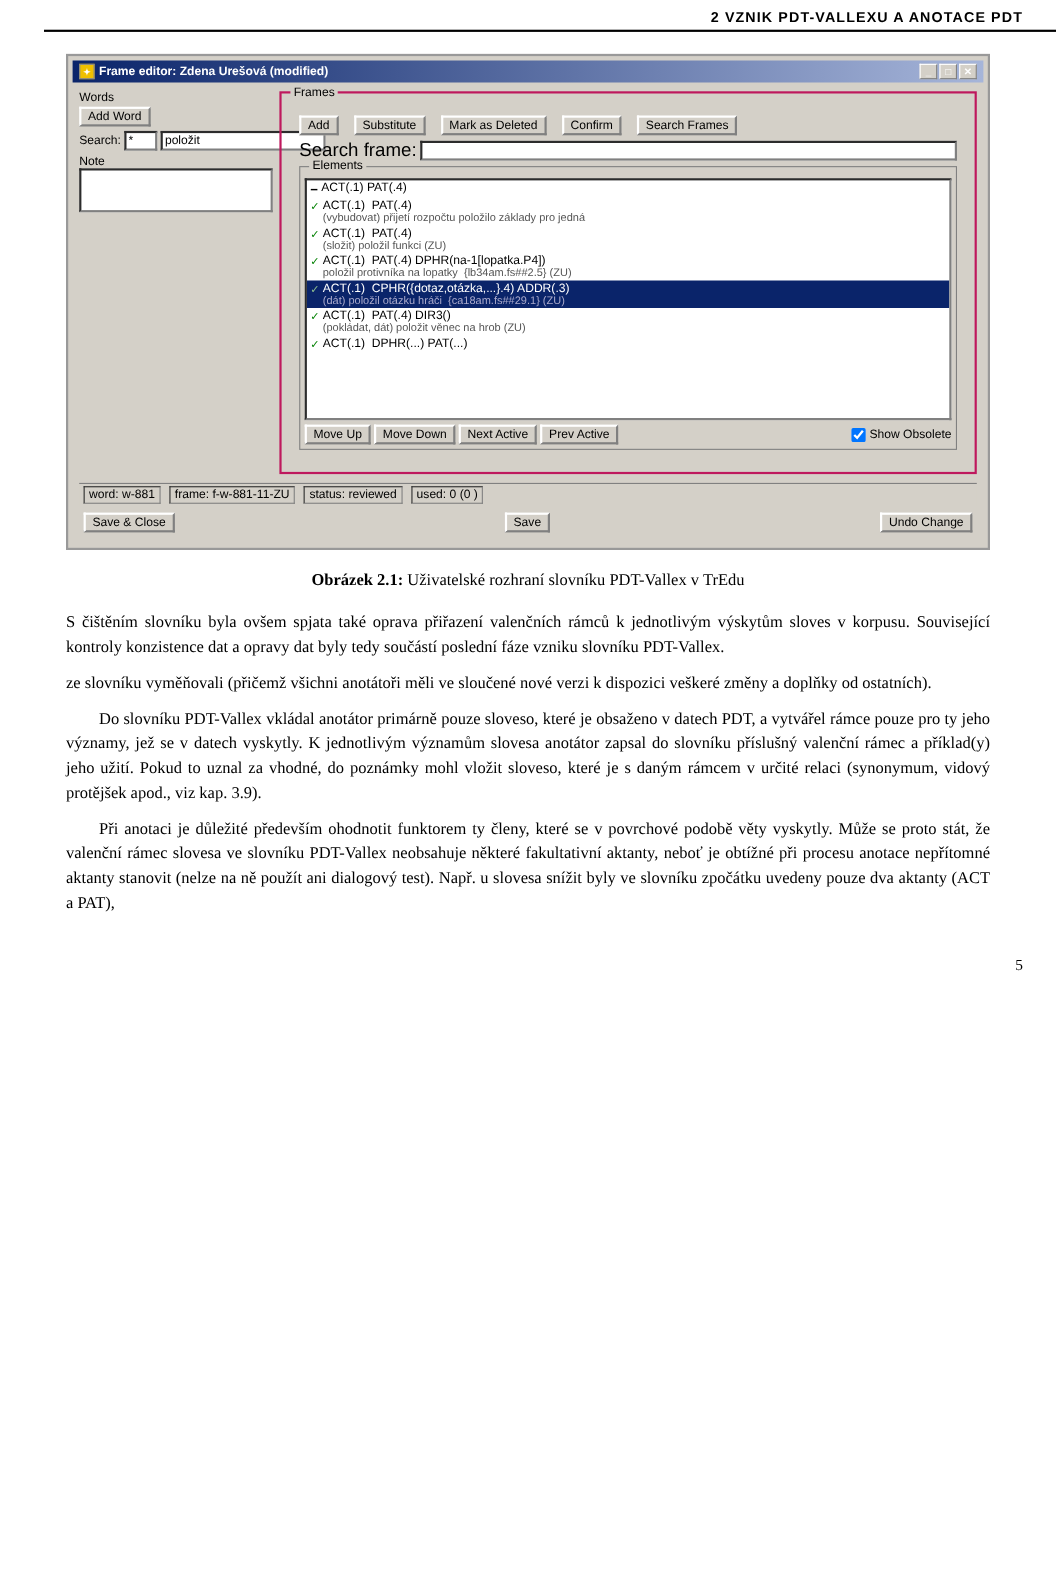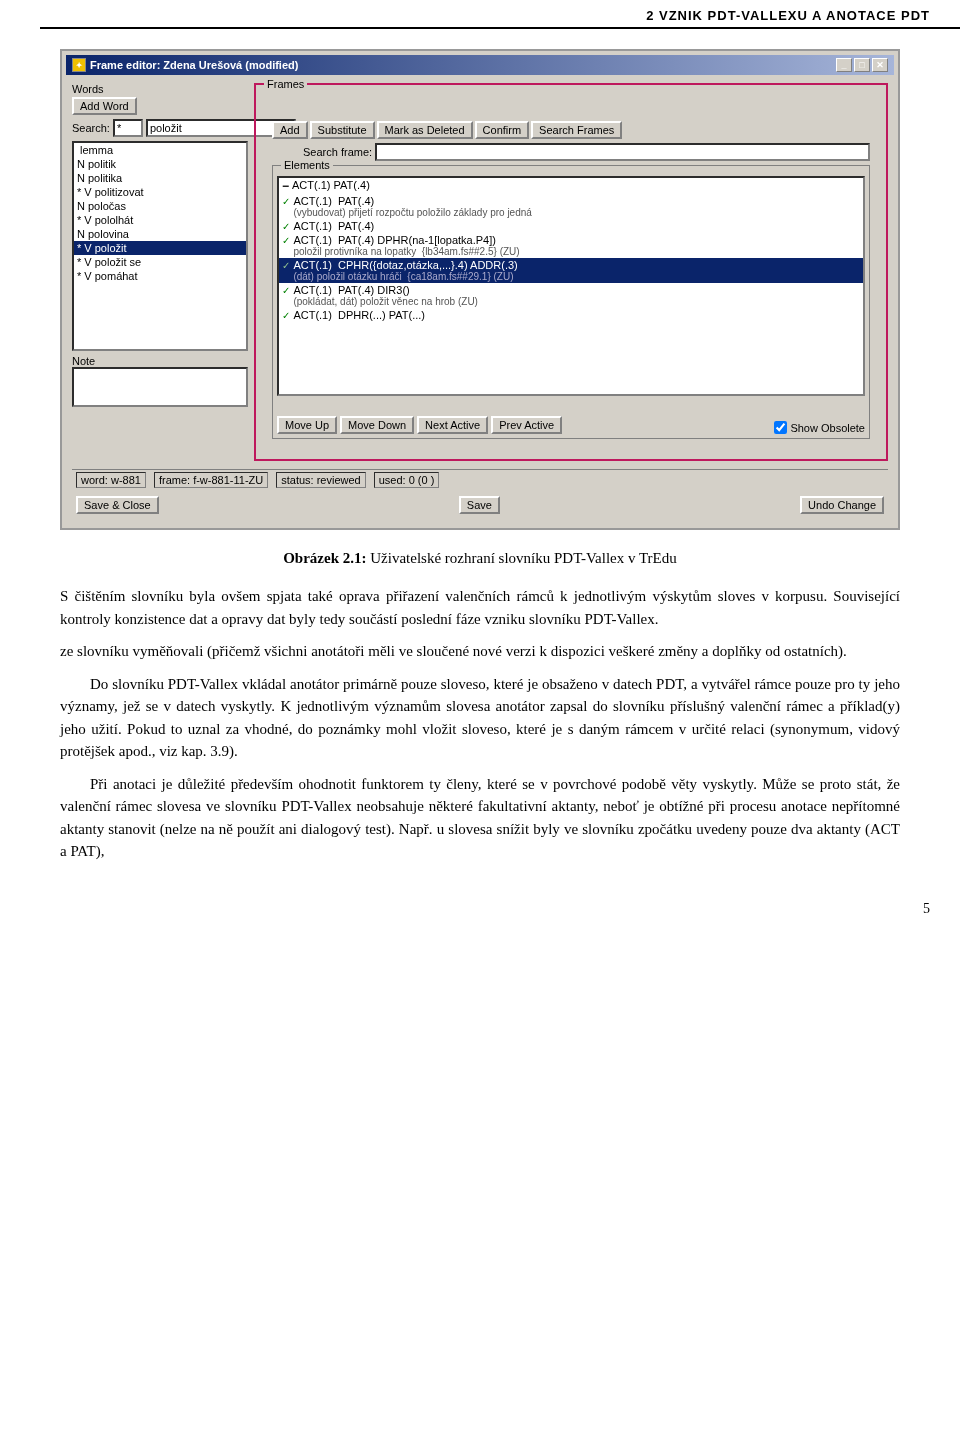--- a/index.html
+++ b/index.html
@@ -185,35 +185,34 @@
       position: absolute;
       top: -7px;
       left: 8px;
       background: #d4d0c8;
       padding: 0 3px;
       font-size: 11px;
     }
 
     .frames-toolbar {
       display: flex;
-      gap: 2px;
+      gap: 14px;
       margin-bottom: 4px;
-      margin-top: 20px;
+      margin-top: 4px;
     }
 
     .search-frame-row {
       display: flex;
       align-items: center;
       gap: 3px;
       margin-bottom: 4px;
     }
     .search-frame-label {
-      font-size: 11px;
+      font-size: 17px;
       white-space: nowrap;
-      margin-left: 31px;
     }
     .search-frame-input {
       flex: 1;
       border: 2px inset #808080;
       background: #fff;
       font-size: 11px;
       padding: 1px 2px;
     }
 
     
@@ -264,22 +263,22 @@
       font-weight: bold;
       flex-shrink: 0;
     }
     .element-text {
       flex: 1;
     }
 
     .elements-nav {
       display: flex;
       gap: 3px;
-      margin-top: 20px;
-      align-items: flex-end;
+      margin-top: 4px;
+      align-items: center;
     }
 
     .checkbox-label {
       display: flex;
       align-items: center;
       gap: 3px;
       font-size: 11px;
       margin-left: auto;
     }
     .checkbox-input {
@@ -392,32 +391,20 @@
           <div class="panel-label">Words</div>
           <div>
             <button class="win95-btn">Add Word</button>
           </div>
           <div class="search-row">
             <span class="search-label">Search:</span>
             <input class="search-input" type="text" value="*" style="">
             <input class="search-input2" type="text" value="položit" style="">
           </div>
 
-          <div class="words-list-box win95-scroll">
-            <div class="words-list-item">  &nbsp;lemma</div>
-            <div class="words-list-item">N politik</div>
-            <div class="words-list-item">N politika</div>
-            <div class="words-list-item">* V politizovat</div>
-            <div class="words-list-item">N poločas</div>
-            <div class="words-list-item">* V pololhát</div>
-            <div class="words-list-item">N polovina</div>
-            <div class="words-list-item selected">* V položit</div>
-            <div class="words-list-item">* V položit se</div>
-            <div class="words-list-item">* V pomáhat</div>
-          </div>
 
           <div class="note-section">
             <div class="note-label">Note</div>
             <textarea class="note-textarea" style=""></textarea>
           </div>
         </div>
 
         <div class="right-panel">
 
           <div class="frames-group">
@@ -449,20 +436,21 @@
                   <div class="element-text">
                     <div>ACT(.1) &nbsp;PAT(.4)</div>
                     <div style="color:#555;font-size:10px;">(vybudovat) přijetí rozpočtu položilo základy pro jedná</div>
                   </div>
                 </div>
 
                 <div class="element-item">
                   <span class="element-check">✓</span>
                   <div class="element-text">
                     <div>ACT(.1) &nbsp;PAT(.4)</div>
+                    <div style="color:#555;font-size:10px;">(složit) položil funkci (ZU)</div>
                   </div>
                 </div>
 
                 <div class="element-item">
                   <span class="element-check">✓</span>
                   <div class="element-text">
                     <div>ACT(.1) &nbsp;PAT(.4) DPHR(na-1[lopatka.P4])</div>
                     <div style="color:#555;font-size:10px;">položil protivníka na lopatky &nbsp;{lb34am.fs##2.5} (ZU)</div>
                   </div>
                 </div>

